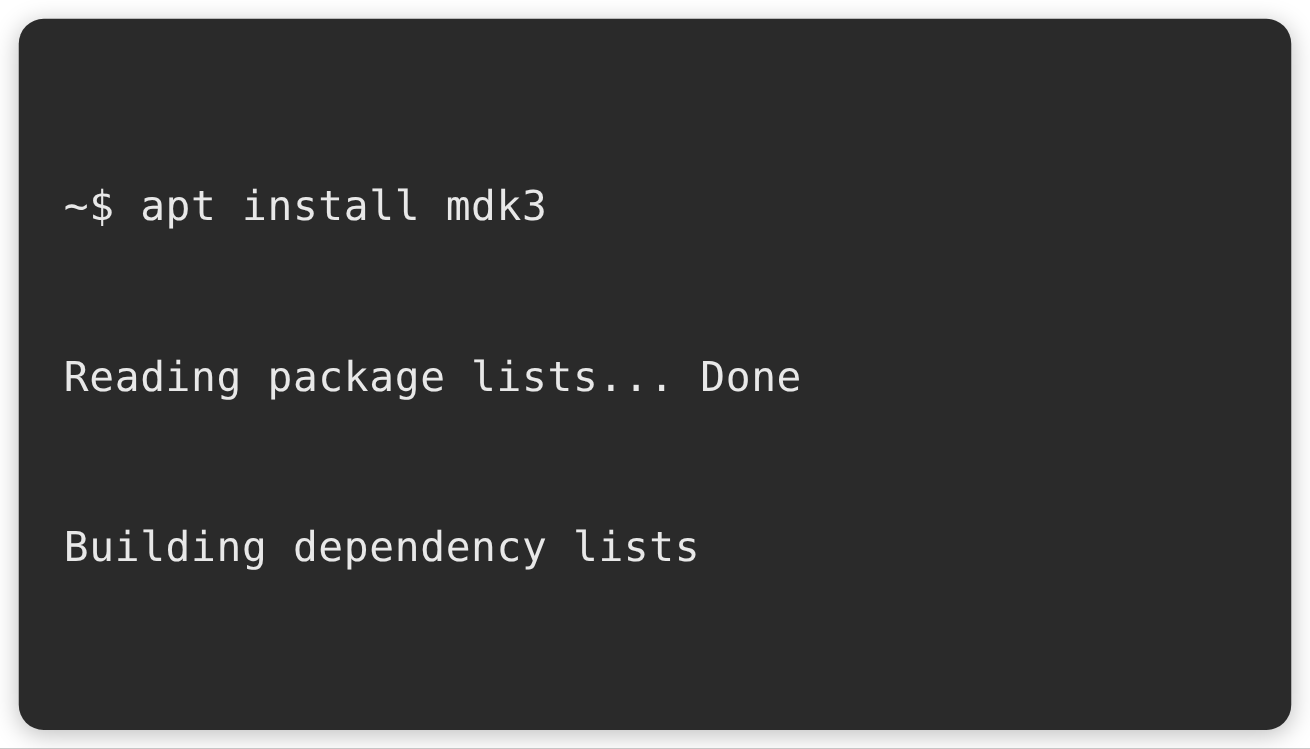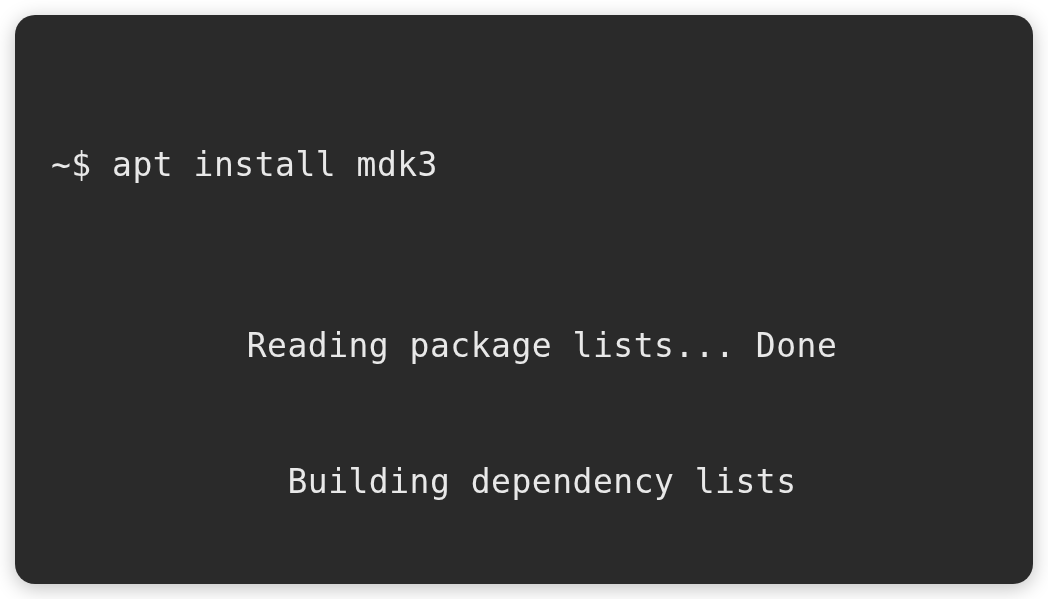--- a/index.html
+++ b/index.html
@@ -26,25 +26,23 @@
       padding: 36px 0 0 36px;
     }
     .terminal-content {
       color: #e8e8e8;
       font-size: 33px;
       line-height: 1.38;
       white-space: pre;
       letter-spacing: 0.5px;
     }
     .prompt-line {
-      margin-bottom: 44px;
     }
     .output-line {
       display: block;
-      text-align: center;
     }
   </style>
 </head>
 <body>
 
 <div class="terminal-window">
   <div class="terminal-content">
     <div class="prompt-line"><span>~$ </span><span>apt install mdk3</span></div>
     <span class="output-line">Reading package lists... Done</span>
     <span class="output-line">Building dependency lists</span>

